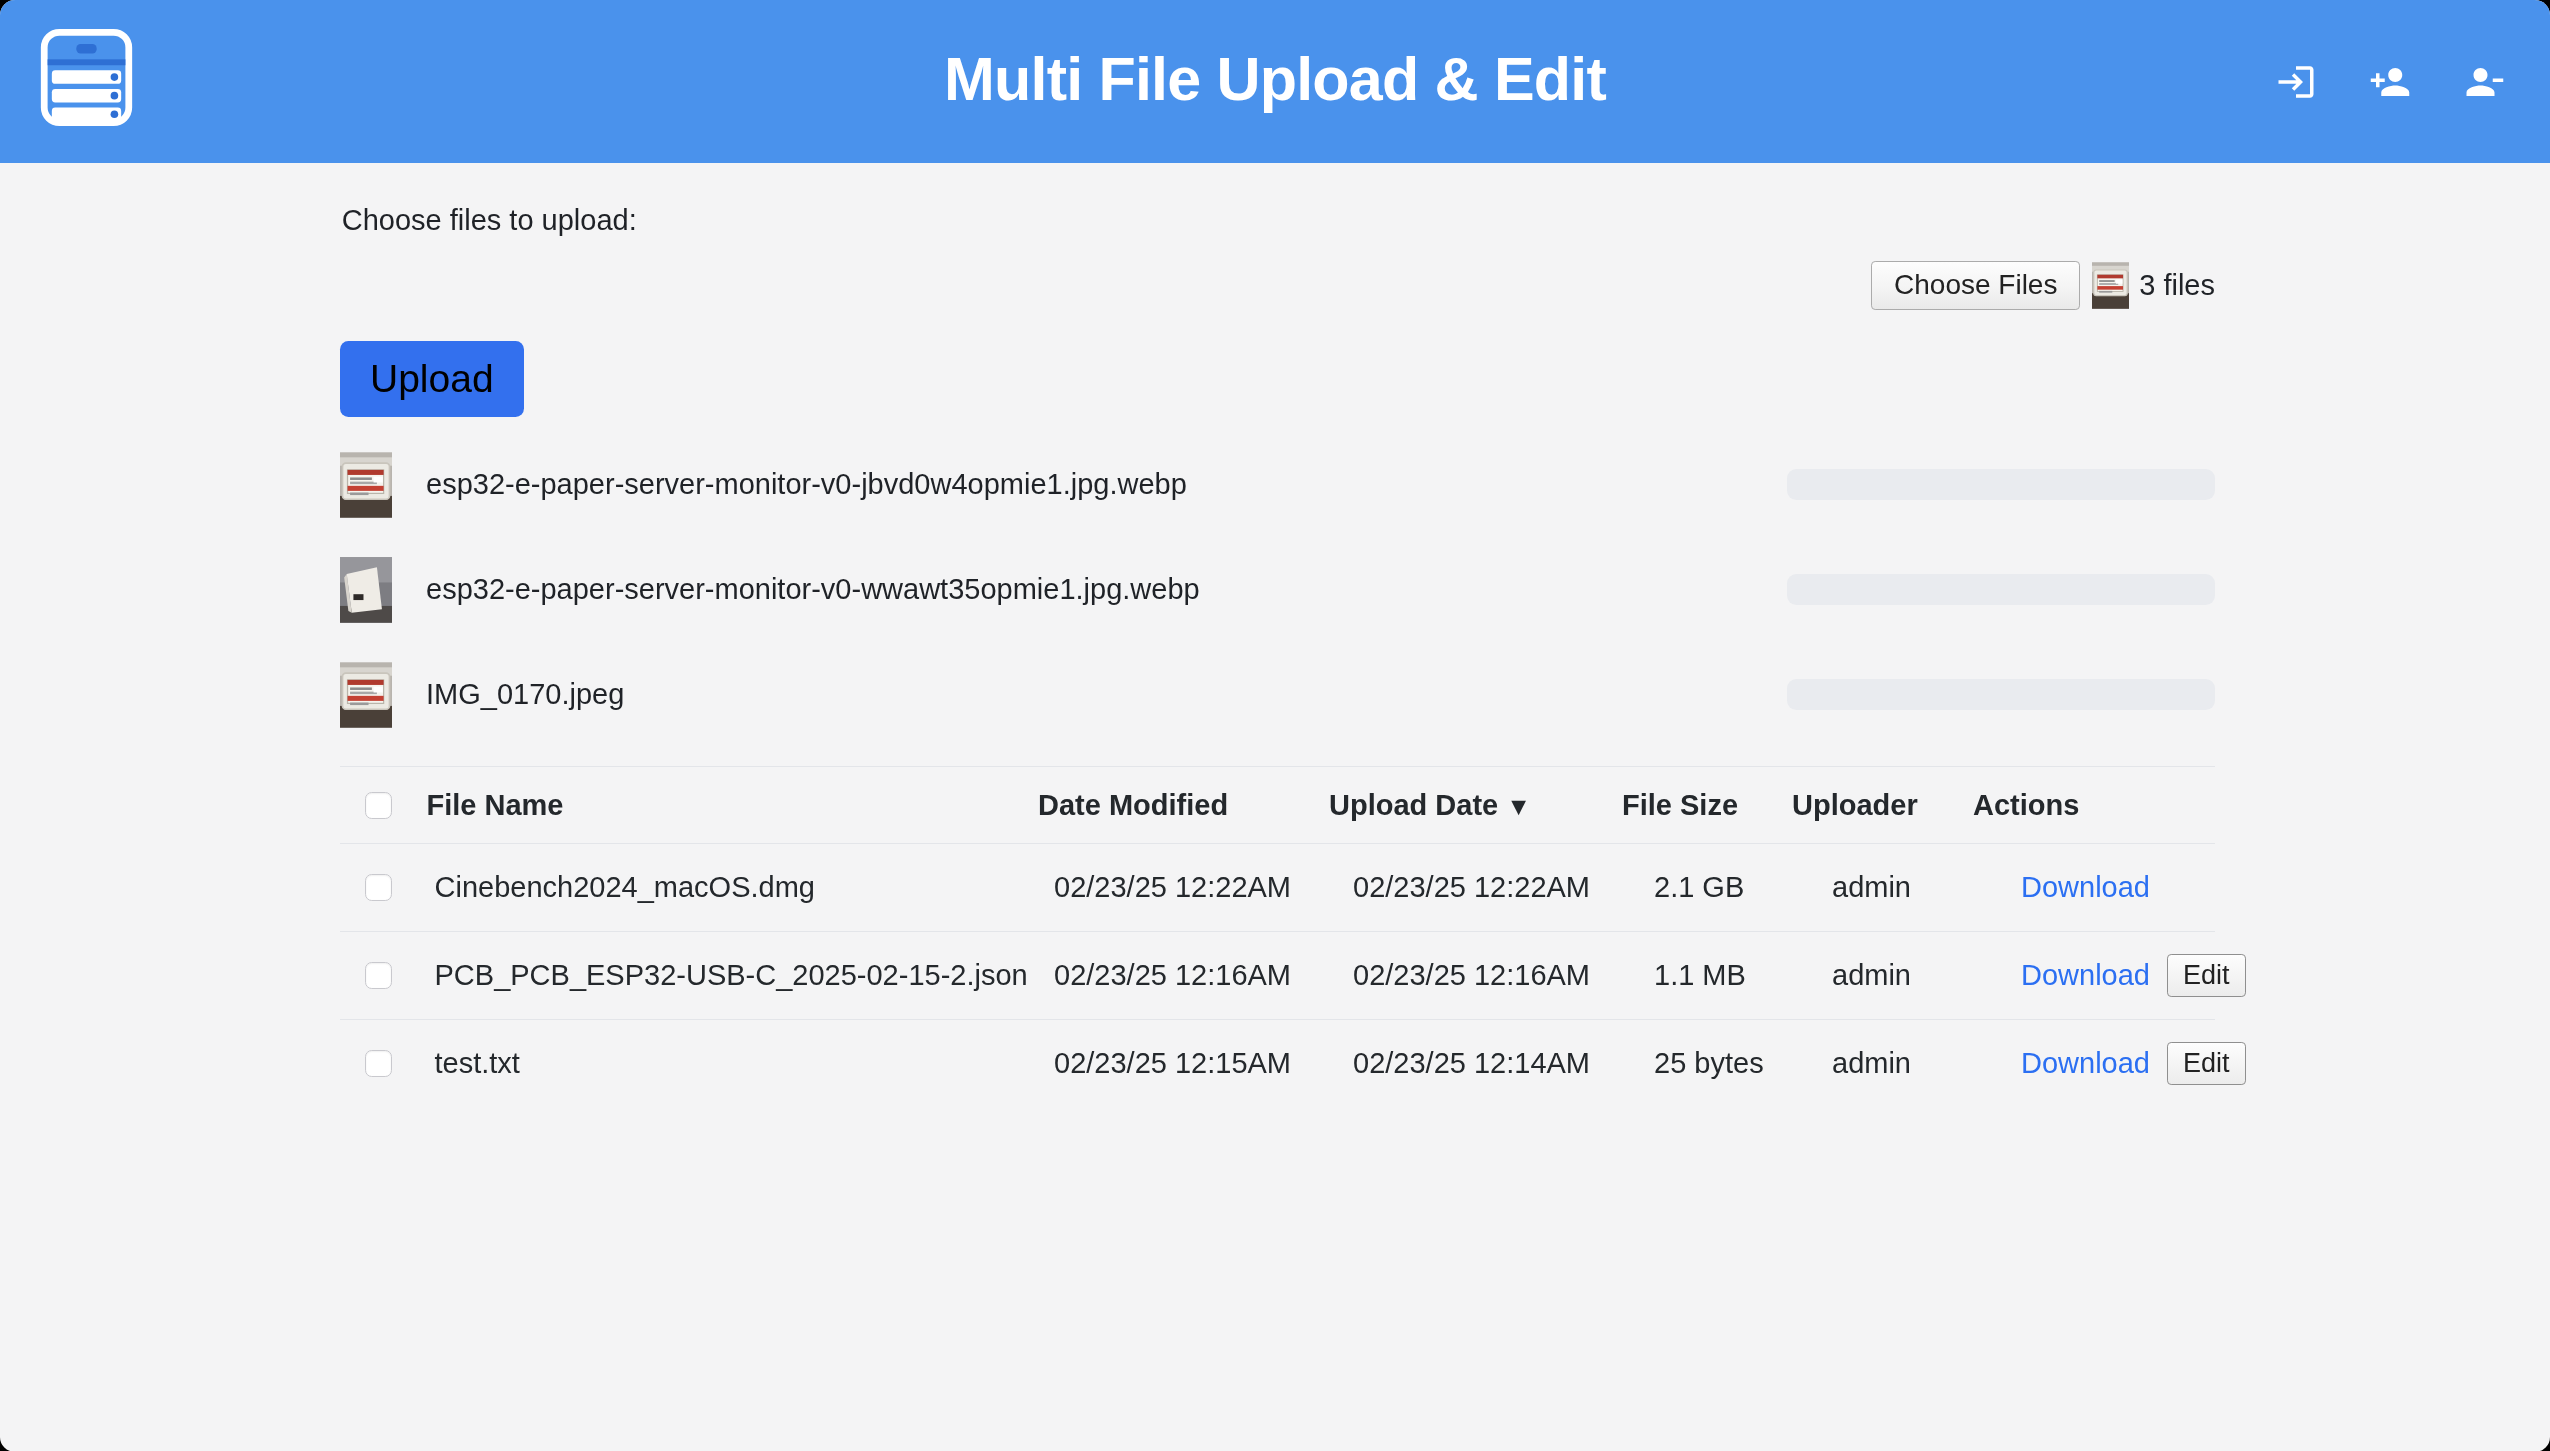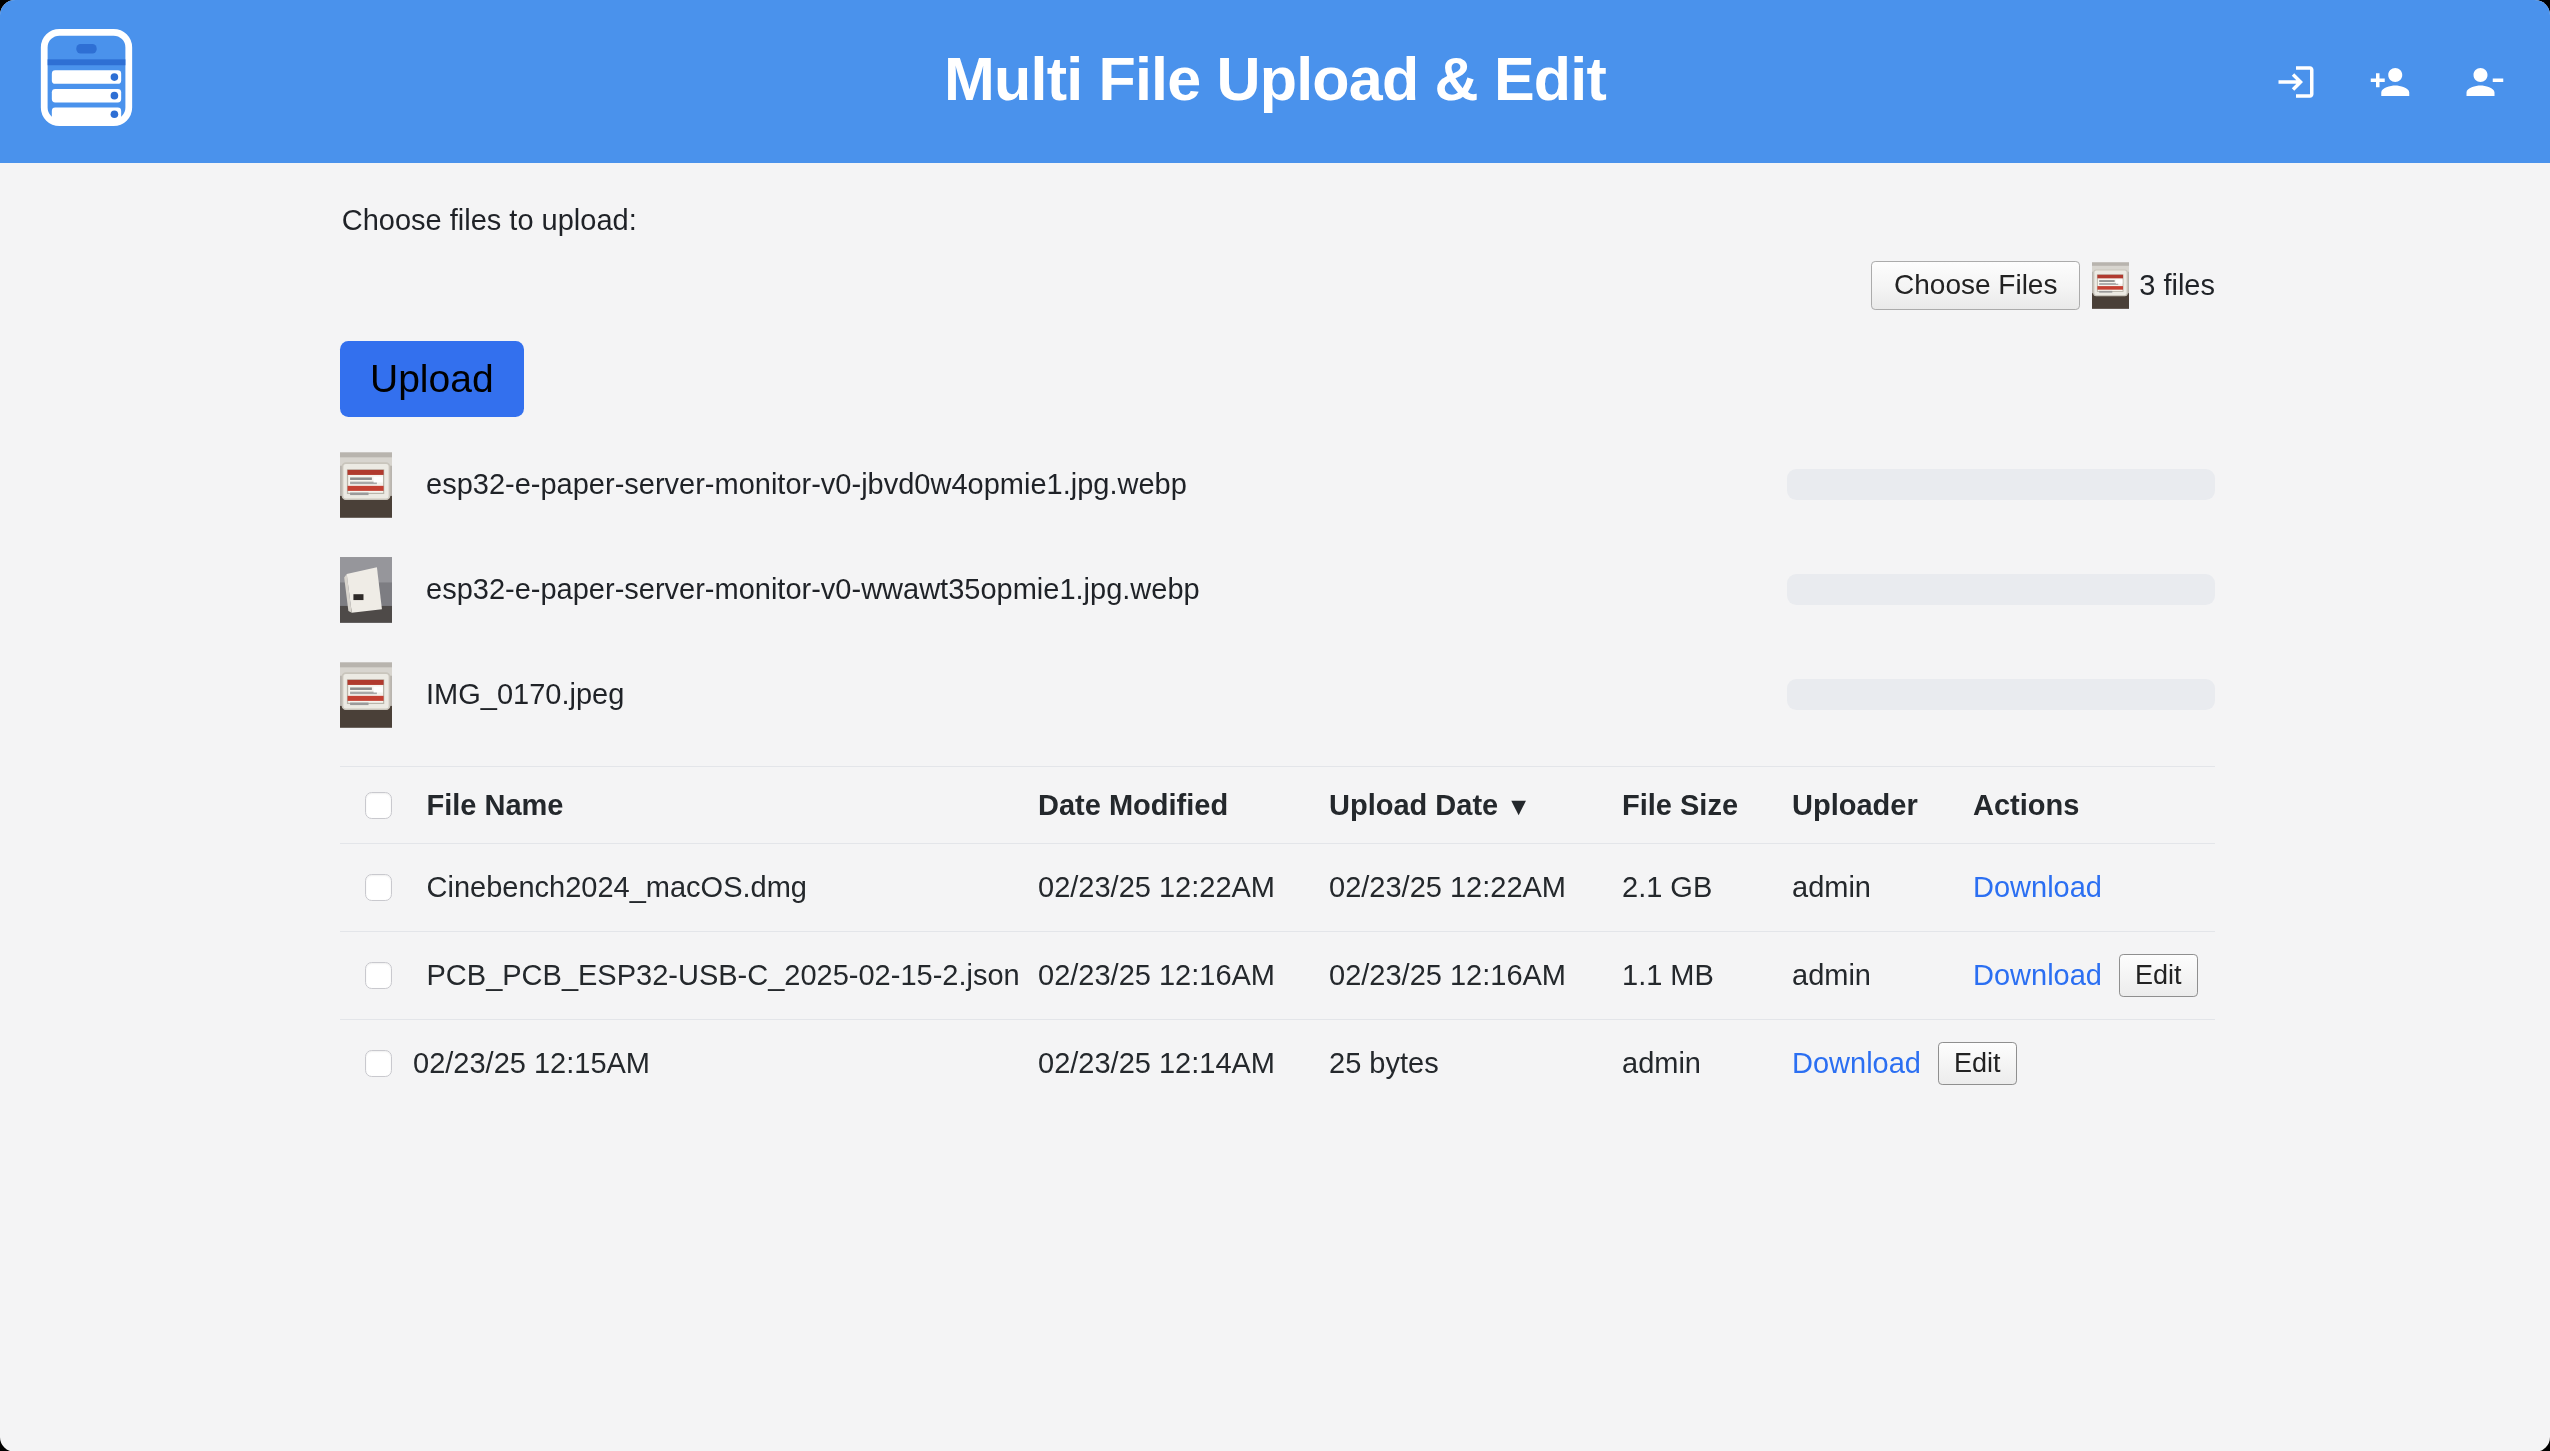--- a/index.html
+++ b/index.html
@@ -46,21 +46,21 @@
   
   .uploaded-heading{font-size:52px;font-weight:bold;color:#1b1e22;margin:23.6px 0 32px 0;letter-spacing:-0.8px;}
   .delete-btn{background:#d6878d;color:#fff;border:none;border-radius:8.4px;
               font-family:"Liberation Sans",sans-serif;font-size:29px;padding:16px 27px;
               margin-bottom:42px;cursor:pointer;}
 
   .table{border-top:1.7px solid #e3e5e9;}
   .trow{display:grid;grid-template-columns:73px 625px 291px 293px 170px 181px 242px;
         align-items:center;border-bottom:1.7px solid #e3e5e9;}
   .trow.header{height:76px;}
-  .trow.datarow{height:87px;}
+  .trow.datarow{height:87px;gap:8px;}
   .trow.datarow:last-child{border-bottom:none;}
   .th{font-size:29px;font-weight:bold;color:#24282c;}
   .th .u{text-decoration-thickness:2.5px;text-underline-offset:5.9px;}
   .td{font-size:29px;color:#24282c;}
   .cell-name{padding-left:13.5px;}
   .checkbox{width:25px;height:25px;margin-left:25px;border-radius:6.7px;background:#fff;
             border:1.7px solid #c9c9ce;box-shadow:inset 0 0.8px 1.7px rgba(0,0,0,.08);cursor:pointer;}
   .sort-icon{font-size:25px;}
   .download-link{color:#2b6ff2;text-decoration:none;cursor:pointer;font-size:29px;}
   .edit-btn{margin-left:17px;font-family:"Liberation Sans",sans-serif;font-size:27px;color:#222;
@@ -224,20 +224,21 @@
             <span class="td">1.1 MB</span>
             <span class="td">admin</span>
             <span class="td actions-cell">
               <a class="download-link">Download</a>
               <button class="edit-btn">Edit</button>
             </span>
           </div>
 
           <div class="trow datarow">
             <span class="checkbox"></span>
+            <span class="td cell-name">test.txt</span>
             <span class="td">02/23/25 12:15AM</span>
             <span class="td">02/23/25 12:14AM</span>
             <span class="td">25 bytes</span>
             <span class="td">admin</span>
             <span class="td actions-cell">
               <a class="download-link">Download</a>
               <button class="edit-btn">Edit</button>
             </span>
           </div>
         </div>

